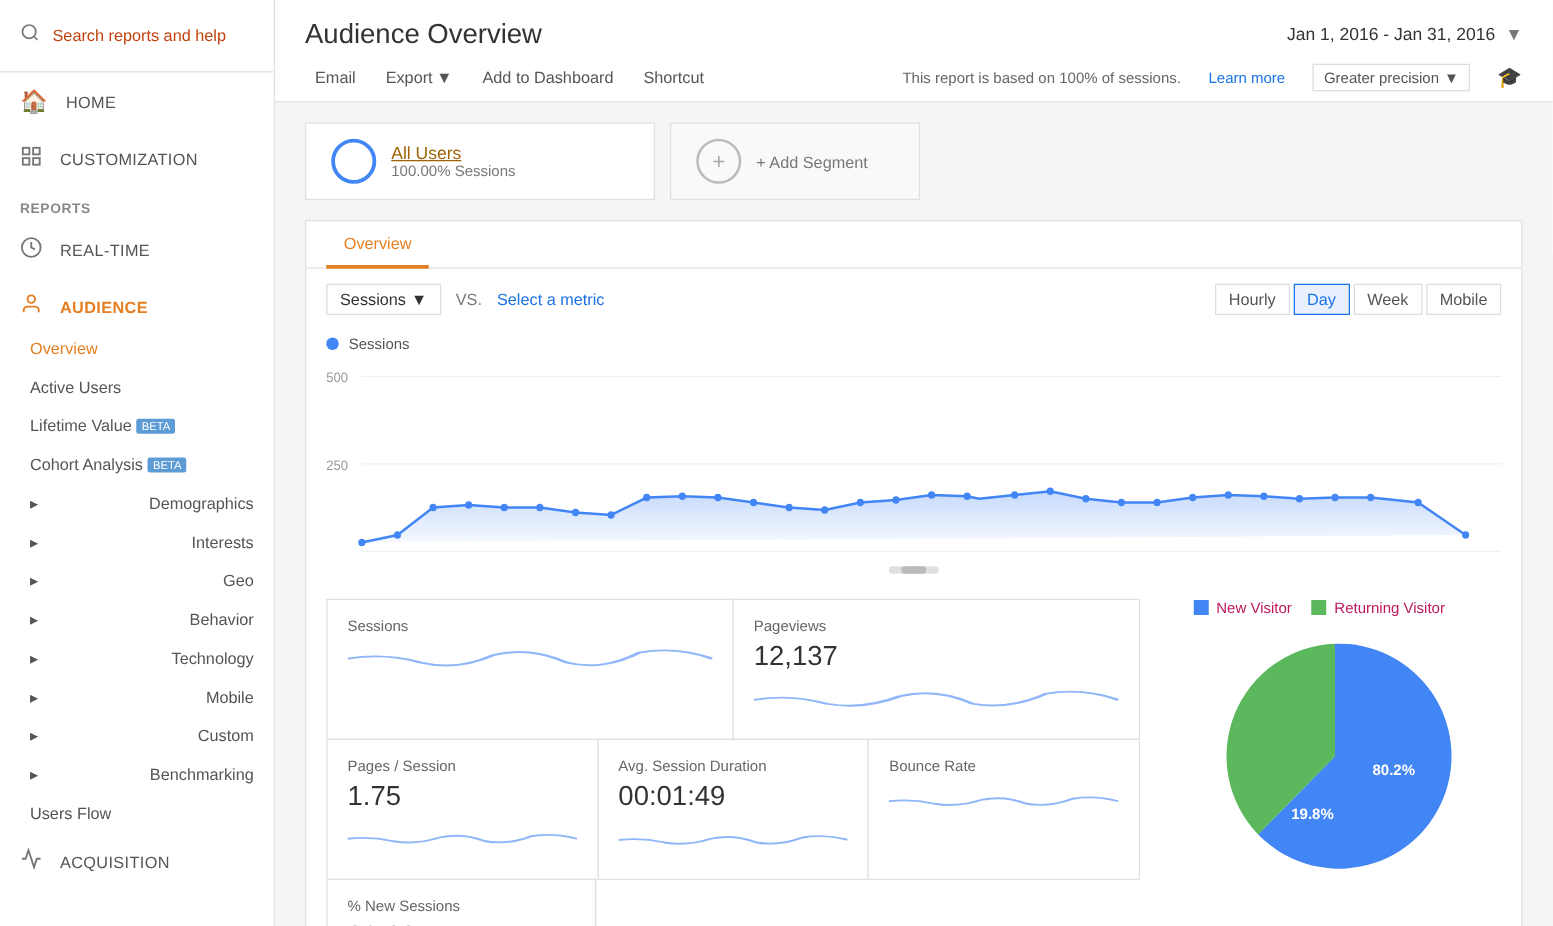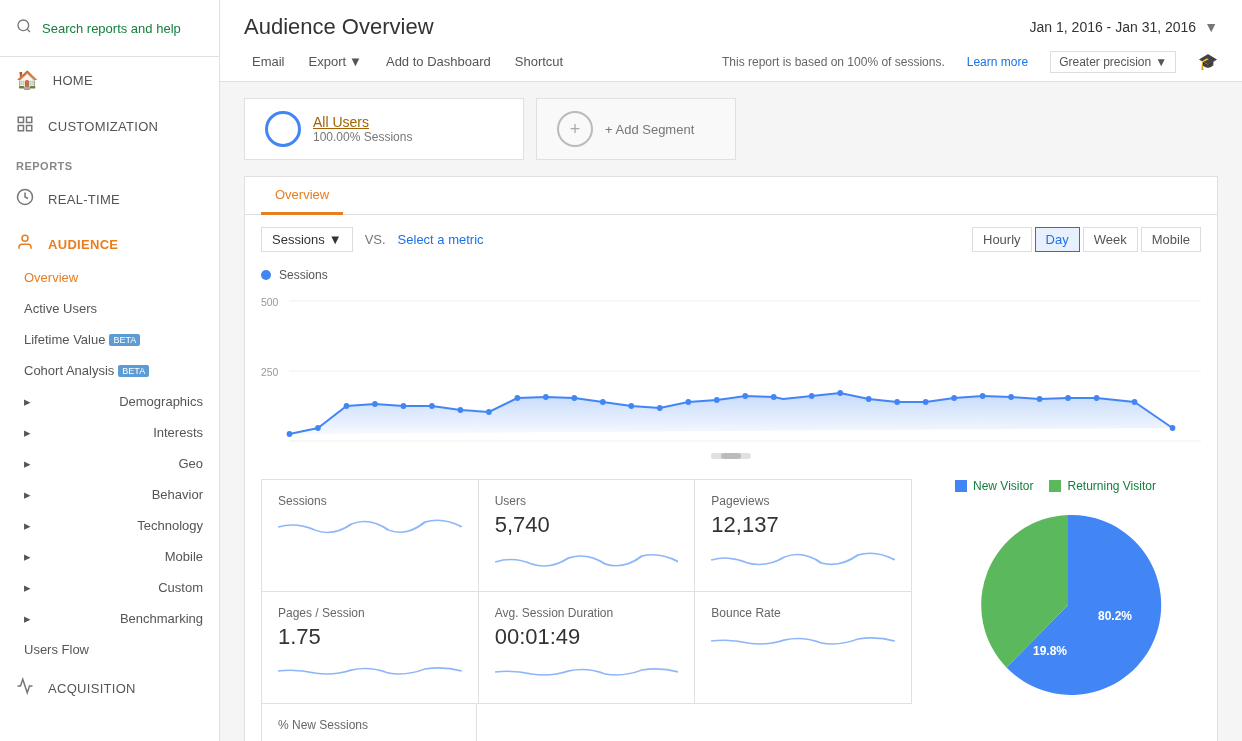--- a/index.html
+++ b/index.html
@@ -22,21 +22,21 @@
       padding: 18px 16px;
       border-bottom: 1px solid #e0e0e0;
       cursor: pointer;
     }
     .sidebar-search .search-icon-wrap {
       color: #777;
       margin-right: 10px;
       font-size: 16px;
     }
     .sidebar-search span {
-      color: #15803d;
+      color: #c2410c;
       font-size: 13px;
     }
     .sidebar-nav-item {
       display: flex;
       align-items: center;
       padding: 12px 16px;
       cursor: pointer;
       color: #555;
       font-size: 13px;
       font-weight: 500;
@@ -337,21 +337,21 @@
       display: flex;
       gap: 16px;
       margin-bottom: 10px;
       margin-left: 20px;
     }
     .pie-legend-item {
       display: flex;
       align-items: center;
       gap: 6px;
       font-size: 12px;
-      color: #15803d;
+      color: #be185d;
     }
     .pie-legend-dot {
       width: 12px; height: 12px;
       display: inline-block;
     }
 
     
     #sidebar::-webkit-scrollbar { width: 4px; }
     #sidebar::-webkit-scrollbar-thumb { background: #ccc; border-radius: 2px; }
   </style>
@@ -631,27 +631,20 @@
         <div style="flex:1">
 
           <div class="stats-row">
             <div class="stat-card">
               <div class="stat-label">Sessions</div>
               <svg class="sparkline" viewBox="0 0 100 30" preserveAspectRatio="none">
                 <path d="M0,15 Q10,10 20,18 Q30,25 40,12 Q50,5 60,18 Q70,25 80,10 Q90,5 100,15" fill="none" stroke="#4285f4" stroke-width="1.5" opacity="0.6"></path>
               </svg>
             </div>
             <div class="stat-card">
-              <div class="stat-label">Users</div>
-              <div class="stat-value">5,740</div>
-              <svg class="sparkline" viewBox="0 0 100 30" preserveAspectRatio="none">
-                <path d="M0,18 Q10,12 20,20 Q30,26 40,14 Q50,8 60,20 Q70,26 80,12 Q90,8 100,18" fill="none" stroke="#4285f4" stroke-width="1.5" opacity="0.6"></path>
-              </svg>
-            </div>
-            <div class="stat-card">
               <div class="stat-label">Pageviews</div>
               <div class="stat-value">12,137</div>
               <svg class="sparkline" viewBox="0 0 100 30" preserveAspectRatio="none">
                 <path d="M0,16 Q10,11 20,19 Q30,24 40,13 Q50,6 60,19 Q70,24 80,11 Q90,6 100,16" fill="none" stroke="#4285f4" stroke-width="1.5" opacity="0.6"></path>
               </svg>
             </div>
           </div>
 
           <div class="stats-row2" style="display:flex;gap:0;padding:0 16px;margin-top:-1px;">
             <div class="stat-card">

